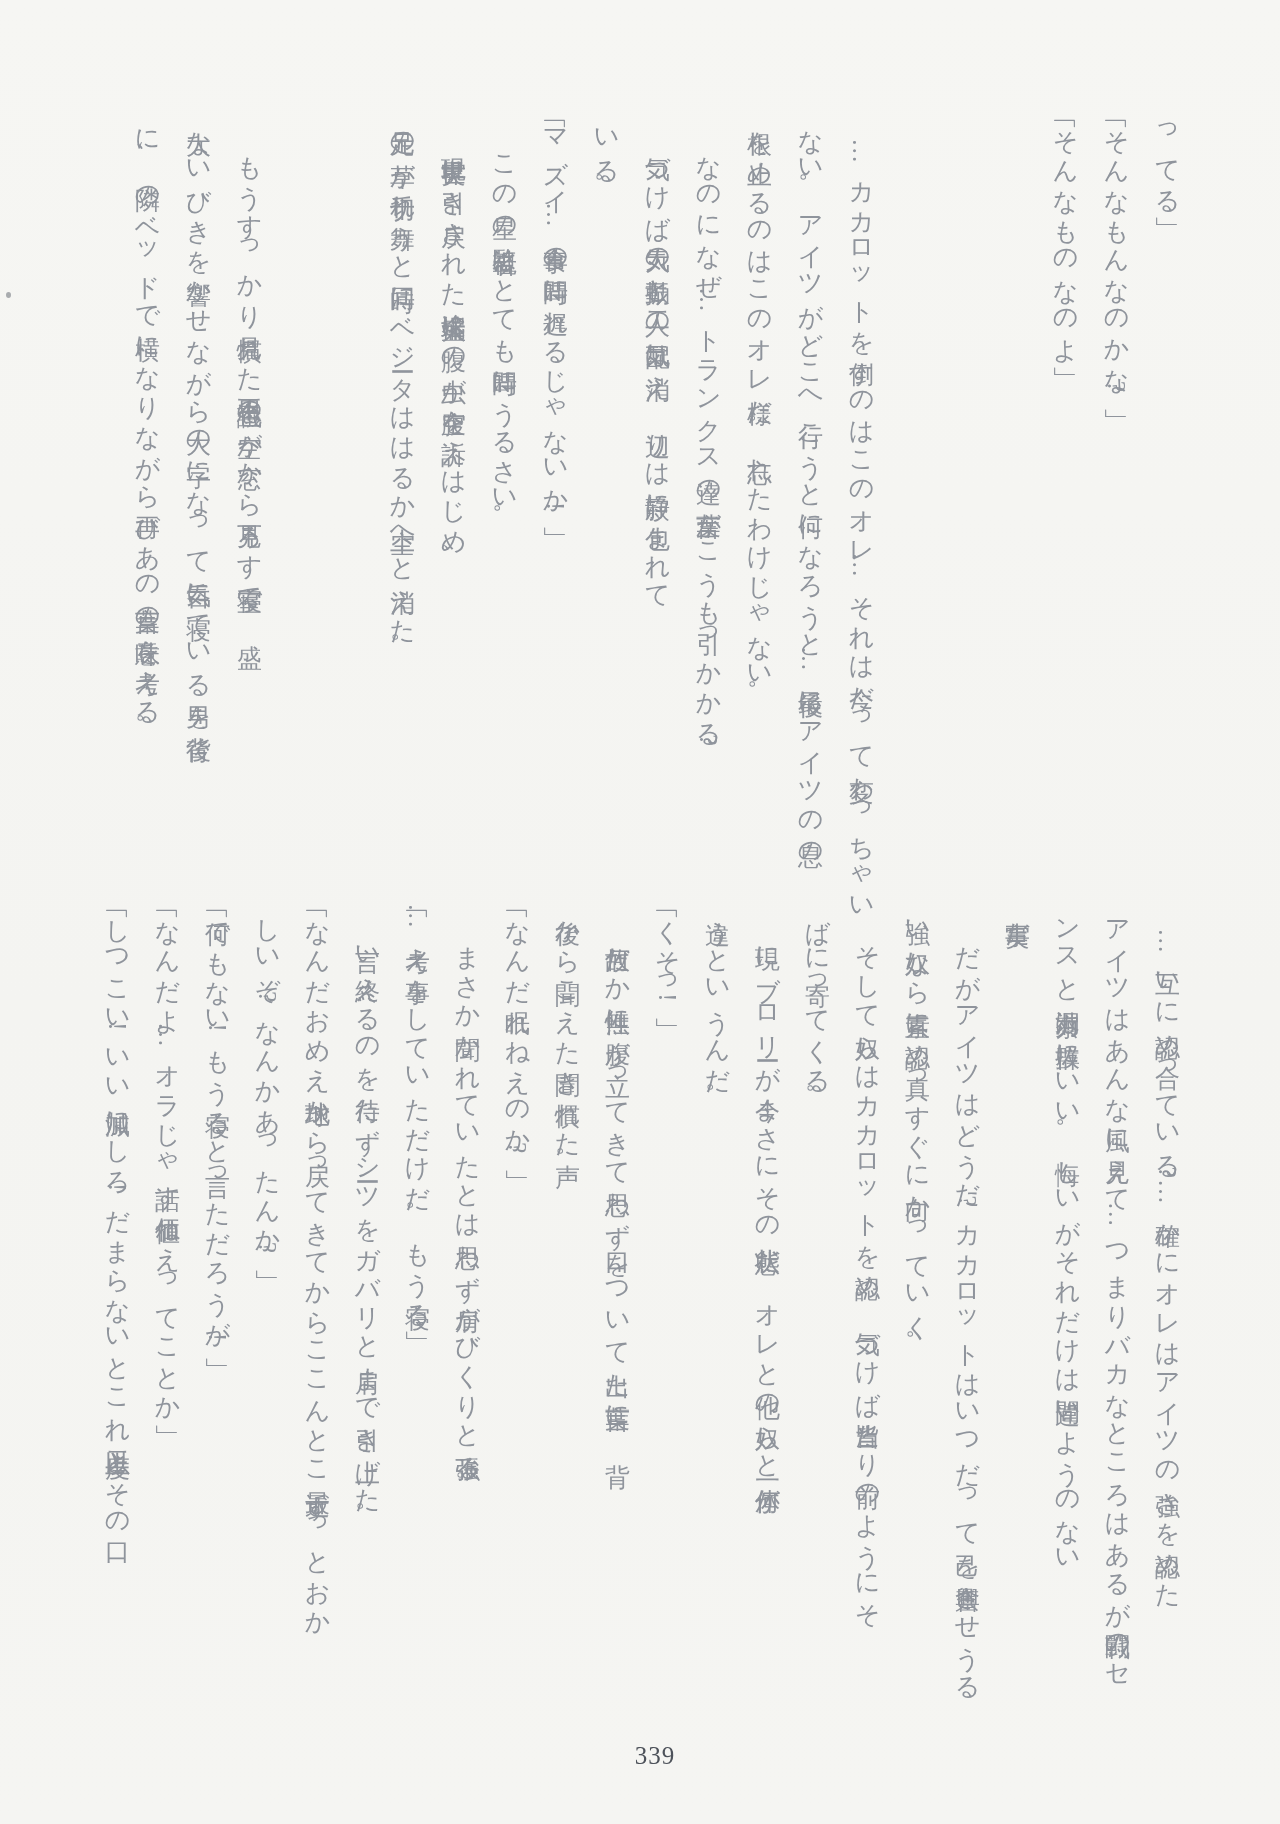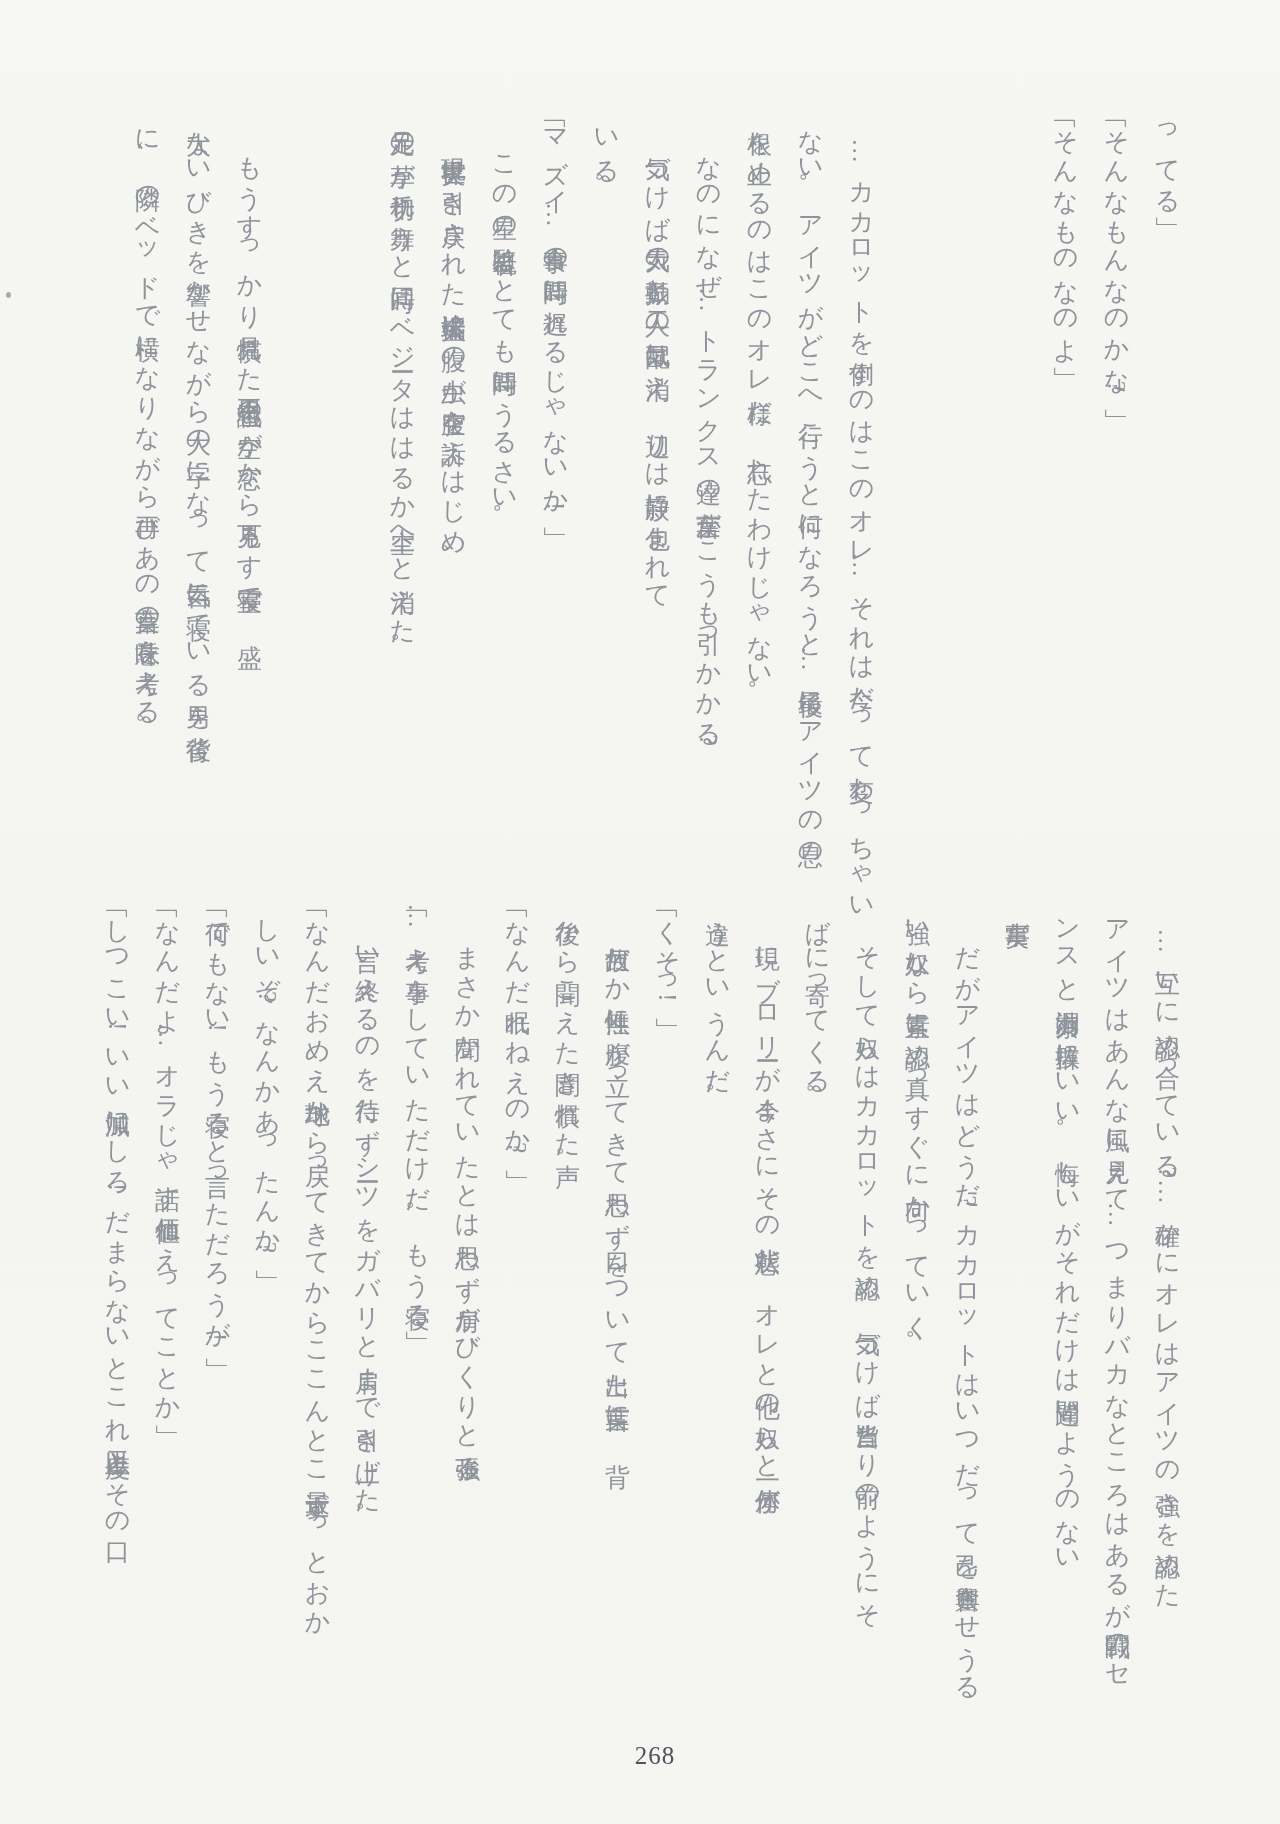--- a/index.html
+++ b/index.html
@@ -117,15 +117,15 @@
       <p>　まさか聞かれていたとは思わず肩がびくりと強張る。</p>
       <p>「…考え事をしていただけだ。もう寝る」</p>
       <p>　言い終えるのを待たずシーツをガバリと肩まで引き上げた。</p>
       <p>「なんだおめえ地球から戻ってきてからここんとこ最近ずっとおか</p>
       <p>しいぞ?なんかあったんか?」</p>
       <p>「何でもない!もう寝ると言っただろうが!」</p>
       <p>「なんだよ…オラじゃ話す価値ねえってことか」</p>
       <p>「しつこい!いい加減にしろ!だまらないとこれ以上二度とその口</p>
     </div>
 
-  <div class="page-number">268</div>
+  <div class="page-number">339</div>
 
 </div>
 
 </body></html>

